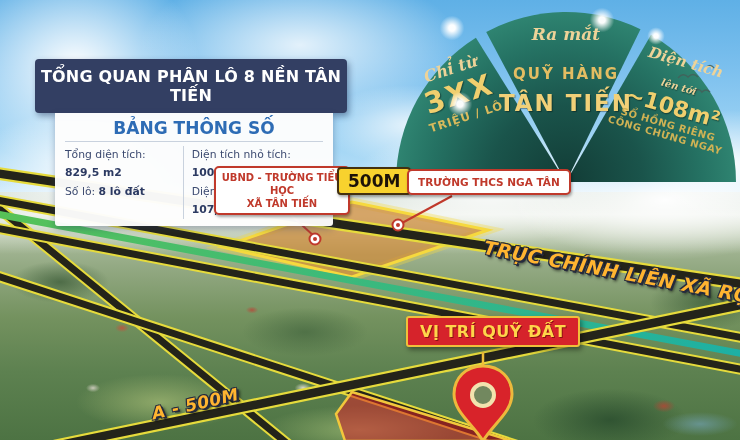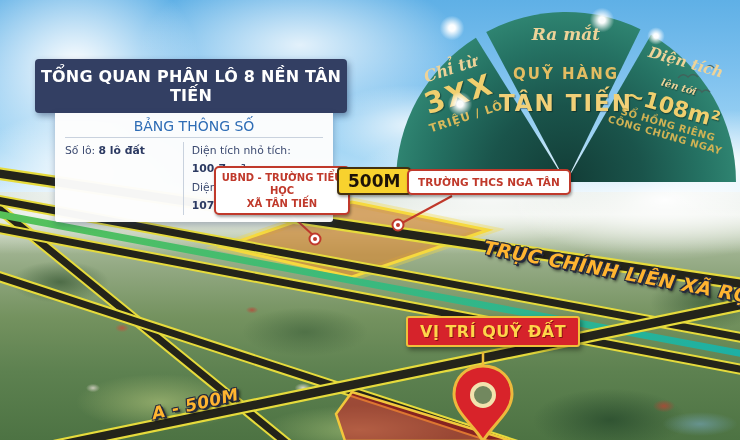--- a/index.html
+++ b/index.html
@@ -59,21 +59,21 @@
   .fr-big{font-size:22px;font-weight:800;color:#f0cf6e;text-shadow:1px 1px 1px rgba(0,0,0,.35);}
   .fr-big .script{font-size:10px;}
   .fr-sub{font-size:10px;font-weight:800;letter-spacing:.5px;color:#cfb254;}
   
   .info{position:absolute;left:35px;top:59px;width:312px;z-index:4;}
   .info-title{background:#333f63;color:#fff;font-size:16px;font-weight:bold;text-align:center;
               padding:8px 4px;border-radius:4px;letter-spacing:.2px;
               box-shadow:2px 3px 6px rgba(25,45,85,.45);}
   .info-panel{margin:0 14px 0 20px;background:rgba(253,253,253,.97);border-radius:0 0 3px 3px;
               box-shadow:0 3px 7px rgba(40,60,100,.35);padding:5px 10px 7px;}
-  .panel-title{color:#2e6cb5;font-size:14px;font-weight:normal;text-align:center;
+  .panel-title{color:#2e6cb5;font-size:17px;font-weight:bold;text-align:center;
                border-bottom:1px solid #c9d2de;padding-bottom:3px;margin-bottom:4px;}
   .stats{display:flex;font-size:10.8px;color:#3c4a70;line-height:1.7;}
   .stats .col-l{width:46%;border-right:1px solid #c9d2de;padding-right:6px;}
   .stats .col-r{width:54%;padding-left:8px;}
   .stats b{color:#2c3a62;}
   
   .white-label{position:absolute;z-index:4;background:#fff;border:2px solid #c0392b;border-radius:5px;
                color:#c0392b;font-weight:bold;text-align:center;box-shadow:1px 2px 3px rgba(0,0,0,.35);}
   .ubnd{left:214px;top:166px;width:128px;font-size:10px;line-height:1.3;padding:3px 2px;}
   .thcs{left:407px;top:169px;font-size:10.5px;padding:5px 9px;white-space:nowrap;}
@@ -210,20 +210,21 @@
       <circle cx="483" cy="395" r="11" fill="#72885f" stroke="#f2e3ae" stroke-width="4"></circle>
     </g>
   </svg>
 
   <div class="info">
     <div class="info-title">TỔNG QUAN PHÂN LÔ 8 NỀN TÂN TIẾN</div>
     <div class="info-panel">
       <div class="panel-title">BẢNG THÔNG SỐ</div>
       <div class="stats">
         <div class="col-l">
+          <div><span>Tổng diện tích:</span> <b>829,5 m2</b></div>
           <div><span>Số lô:</span> <b>8 lô đất</b></div>
         </div>
         <div class="col-r">
           <div><span>Diện tích nhỏ tích:</span> <b>100,7 m²</b></div>
           <div><span>Diện tích lớn nhất:</span> <b>107,9 m²</b></div>
         </div>
       </div>
     </div>
   </div>
 

